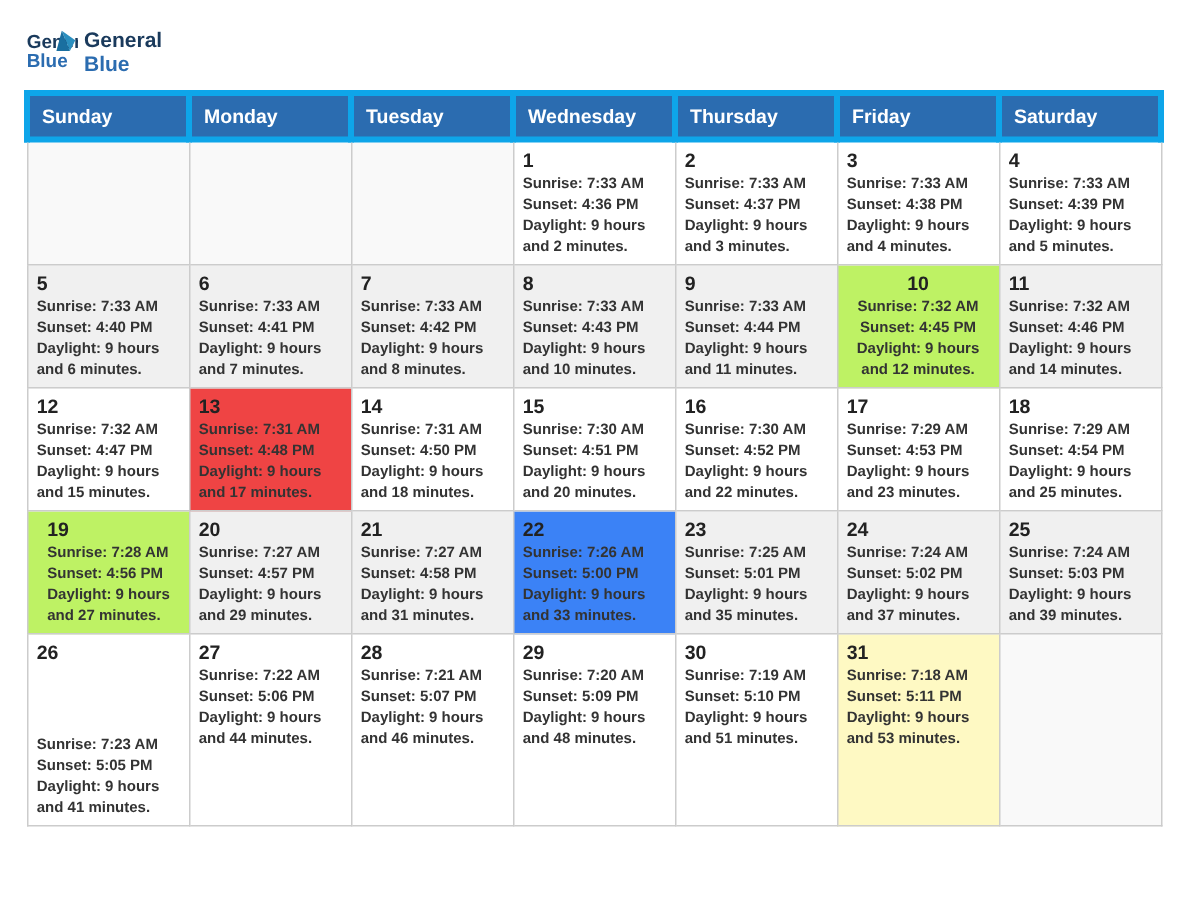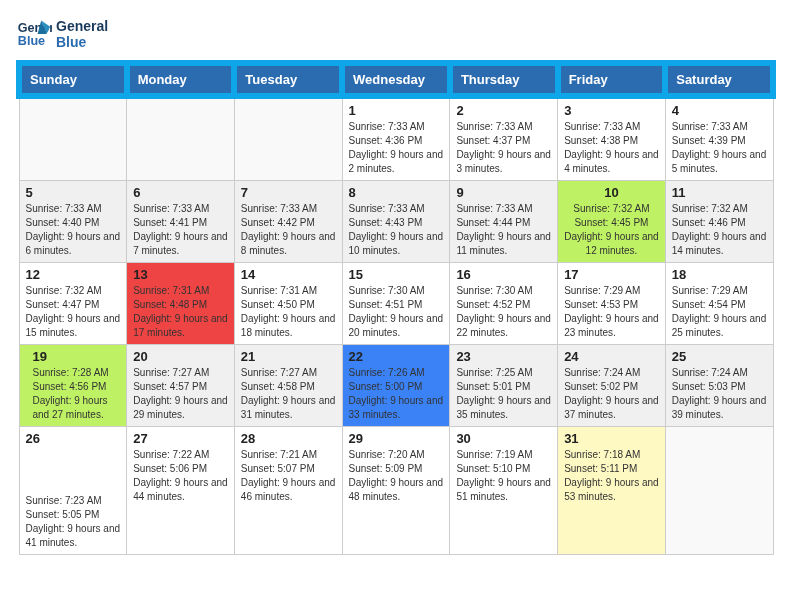--- a/index.html
+++ b/index.html
@@ -42,21 +42,21 @@
       border-collapse: collapse;
       border: 1px solid #ccc;
     }
     .calendar th {
       background-color: #2b6cb0;
       color: #fff;
       text-align: left;
       padding: 6px 8px;
       font-size: 13px;
       font-weight: bold;
-      border: 6px solid #0ea5e9;
+      border: 4px solid #0ea5e9;
     }
     .calendar td {
       vertical-align: top;
       border: 1px solid #ccc;
       padding: 4px 6px;
       width: 108px;
       min-height: 80px;
       font-size: 10.5px;
       color: #222;
       background: #fff;
@@ -69,20 +69,21 @@
     }
     .day-number {
       font-weight: bold;
       font-size: 13px;
       margin-bottom: 2px;
     }
     .day-info {
       font-size: 10px;
       line-height: 1.4;
       color: #333;
+      font-weight: bold;
     }
     .empty-cell {
       background: #f9f9f9 !important;
     }
   </style>
 </head>
 <body>
 
 <div class="header">
   <div class="logo">

